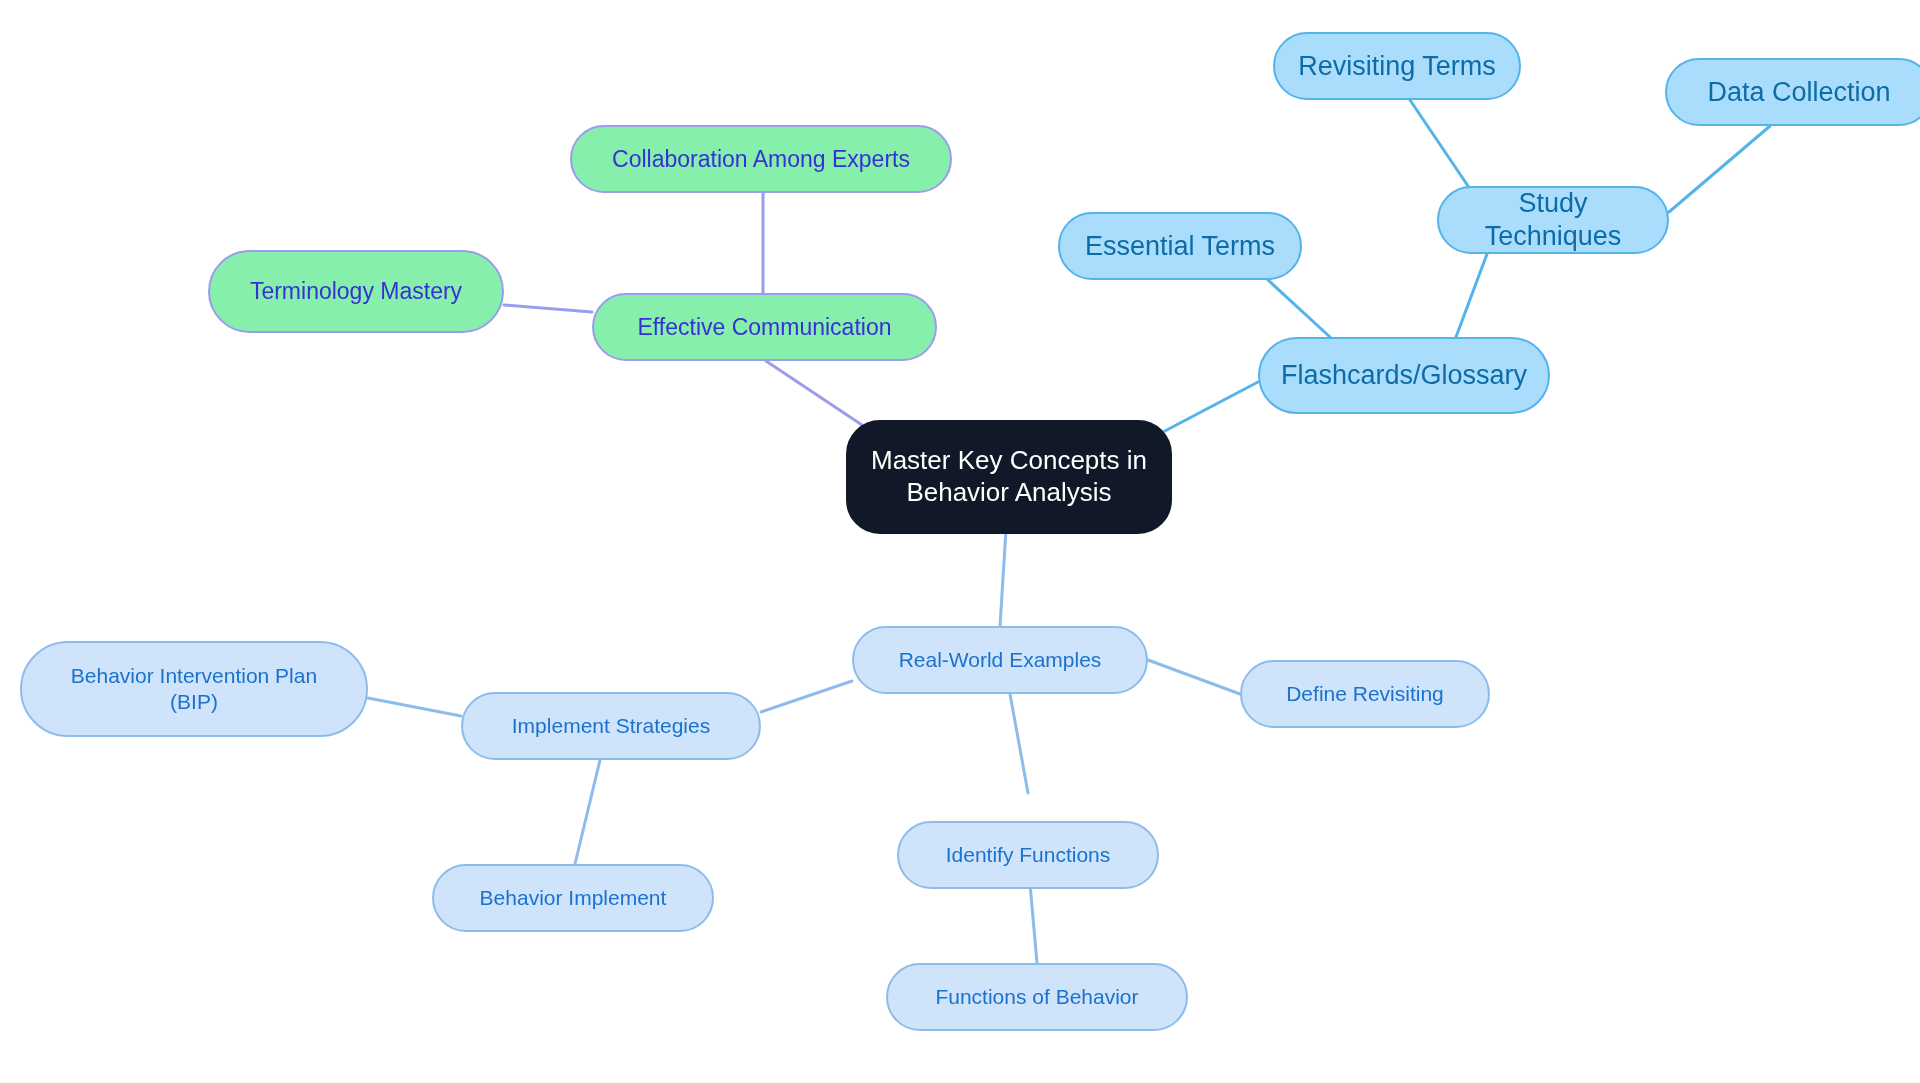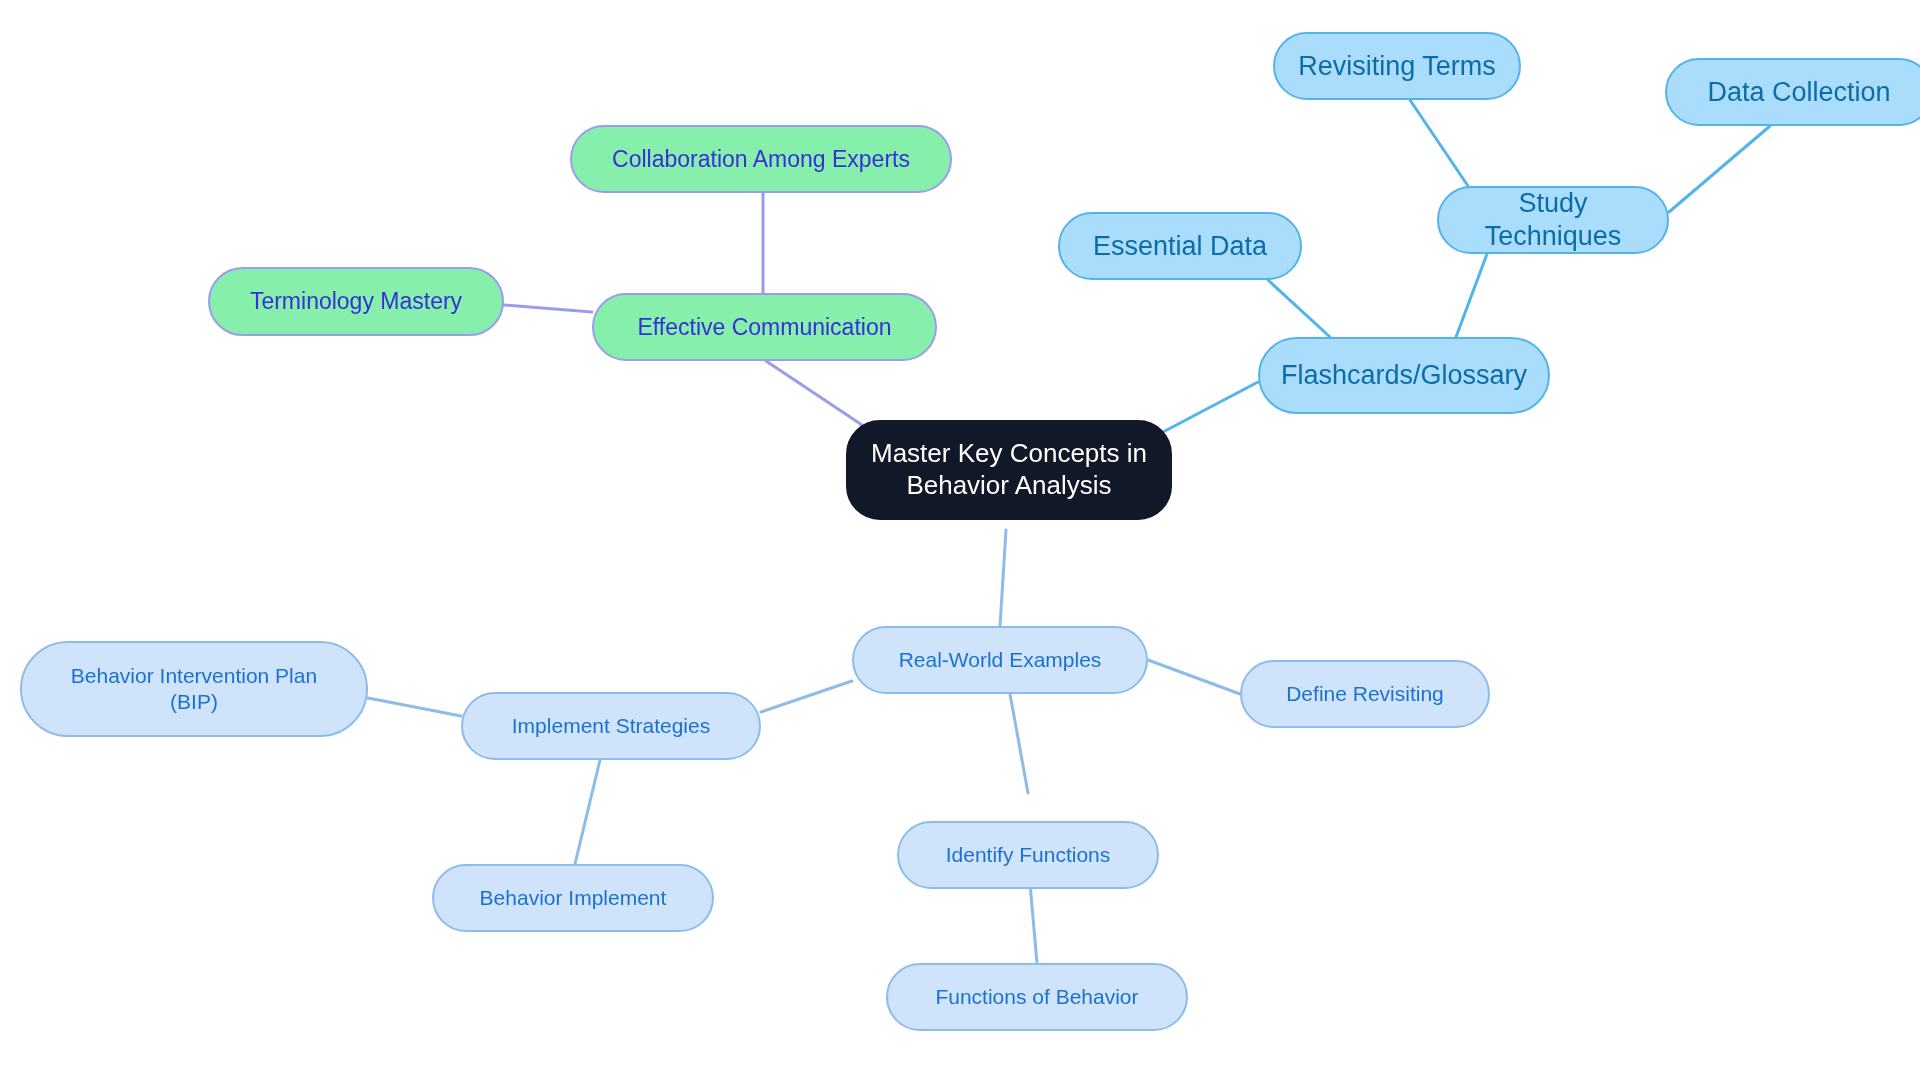--- a/index.html
+++ b/index.html
@@ -81,27 +81,27 @@
       <line x1="1669" y1="212" x2="1770" y2="126" stroke="#53b4ea" stroke-width="3" stroke-linecap="round"></line>
       <line x1="1006" y1="530" x2="1000" y2="626" stroke="#8ebcea" stroke-width="3" stroke-linecap="round"></line>
       <line x1="1148" y1="660" x2="1240" y2="694" stroke="#8ebcea" stroke-width="3" stroke-linecap="round"></line>
       <line x1="1010" y1="694" x2="1028" y2="793" stroke="#8ebcea" stroke-width="3" stroke-linecap="round"></line>
       <line x1="1028" y1="861" x2="1037" y2="963" stroke="#8ebcea" stroke-width="3" stroke-linecap="round"></line>
       <line x1="852" y1="681" x2="761" y2="712" stroke="#8ebcea" stroke-width="3" stroke-linecap="round"></line>
       <line x1="461" y1="716" x2="368" y2="698" stroke="#8ebcea" stroke-width="3" stroke-linecap="round"></line>
       <line x1="600" y1="760" x2="575" y2="864" stroke="#8ebcea" stroke-width="3" stroke-linecap="round"></line>
     </svg>
   <div id="node-layer">
-      <div class="node node-root" style="left: 846px; top: 420px; width: 326px; height: 100px;"><span>Master Key Concepts in
+      <div class="node node-root" style="left: 846px; top: 420px; width: 326px; height: 114px;"><span>Master Key Concepts in
 Behavior Analysis</span></div>
       <div class="node node-purple" style="left: 592px; top: 293px; width: 345px; height: 68px;"><span>Effective Communication</span></div>
       <div class="node node-purple" style="left: 570px; top: 125px; width: 382px; height: 68px;"><span>Collaboration Among Experts</span></div>
-      <div class="node node-purple" style="left: 208px; top: 267px; width: 296px; height: 69px; justify-content: center;"><span>Terminology Mastery</span></div>
+      <div class="node node-purple" style="left: 208px; top: 250px; width: 296px; height: 83px; justify-content: center;"><span>Terminology Mastery</span></div>
       <div class="node node-skyblue" style="left: 1258px; top: 337px; width: 292px; height: 77px;"><span>Flashcards/Glossary</span></div>
-      <div class="node node-skyblue" style="left: 1058px; top: 212px; width: 244px; height: 68px;"><span>Essential Data</span></div>
+      <div class="node node-skyblue" style="left: 1058px; top: 212px; width: 244px; height: 68px;"><span>Essential Terms</span></div>
       <div class="node node-skyblue" style="left: 1437px; top: 186px; width: 232px; height: 68px;"><span>Study Techniques</span></div>
       <div class="node node-skyblue" style="left: 1273px; top: 32px; width: 248px; height: 68px;"><span>Revisiting Terms</span></div>
       <div class="node node-skyblue" style="left: 1665px; top: 58px; width: 268px; height: 68px;"><span>Data Collection</span></div>
       <div class="node node-softblue" style="left: 852px; top: 626px; width: 296px; height: 68px;"><span>Real-World Examples</span></div>
       <div class="node node-softblue" style="left: 1240px; top: 660px; width: 250px; height: 68px;"><span>Define Revisiting</span></div>
       <div class="node node-softblue" style="left: 897px; top: 793px; width: 262px; height: 68px; margin-top: 28px;"><span>Identify Functions</span></div>
       <div class="node node-softblue" style="left: 886px; top: 963px; width: 302px; height: 68px;"><span>Functions of Behavior</span></div>
       <div class="node node-softblue" style="left: 461px; top: 692px; width: 300px; height: 68px;"><span>Implement Strategies</span></div>
       <div class="node node-softblue" style="left: 20px; top: 641px; width: 348px; height: 96px;"><span>Behavior Intervention Plan
 (BIP)</span></div>

